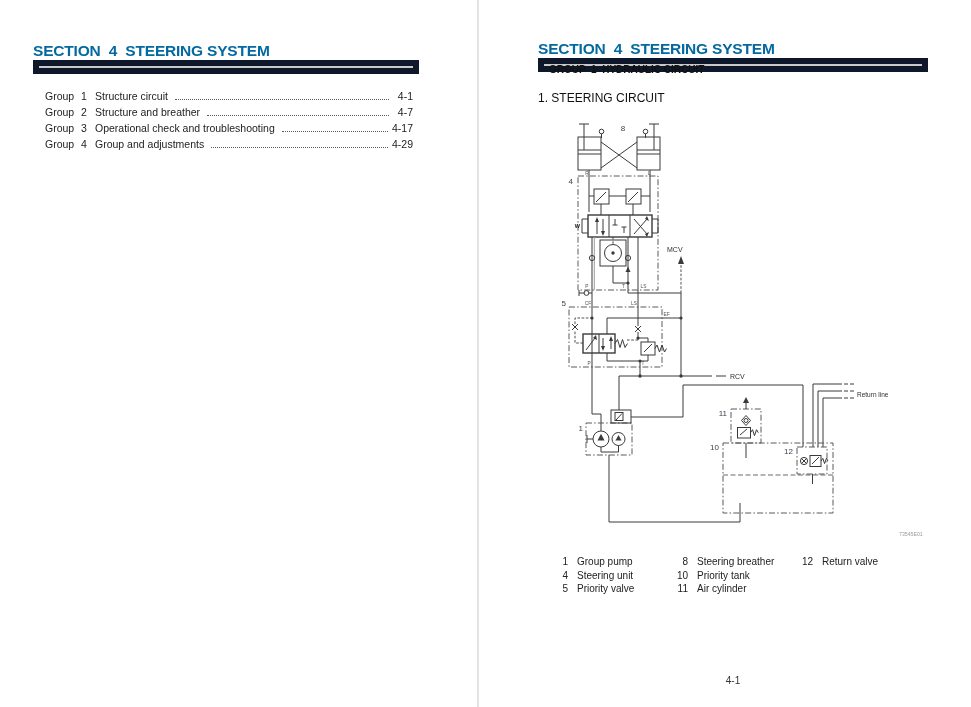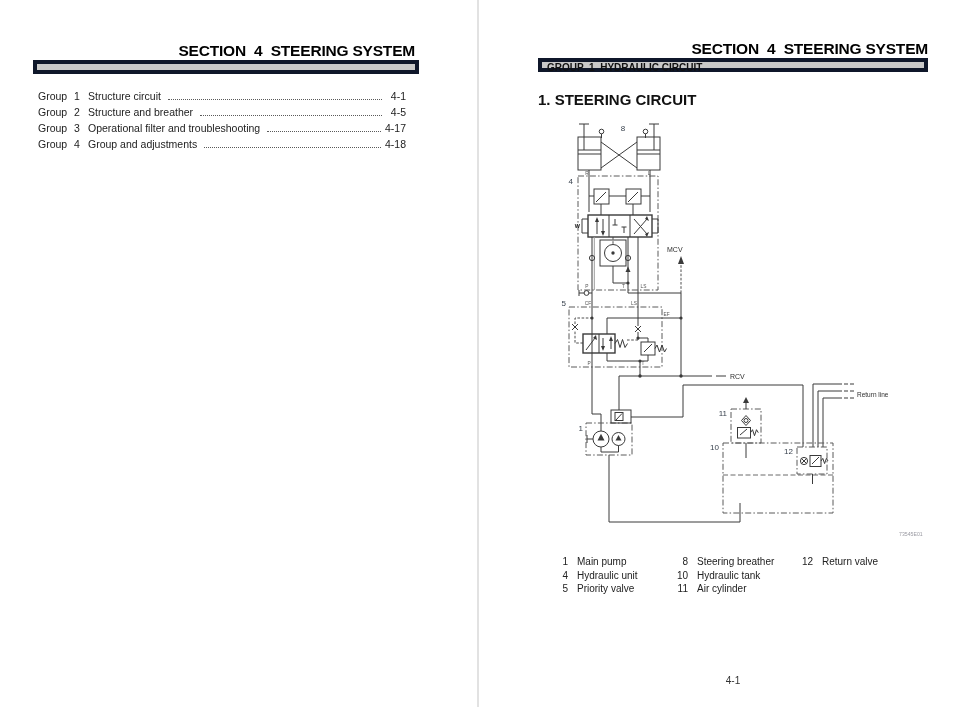--- a/index.html
+++ b/index.html
@@ -1,29 +1,29 @@
 <!DOCTYPE html>
 <html><head>
 <meta charset="utf-8">
 <style>
   html,body{margin:0;padding:0;background:#fff;}
   body{width:971px;height:707px;position:relative;font-family:"Liberation Sans",sans-serif;color:#1c1c1c;overflow:hidden;}
   .abs{position:absolute;}
   .seam{left:477px;top:0;width:2px;height:707px;background:#e2e2e2;}
-  .sec-title{font-weight:bold;font-size:15.5px;letter-spacing:-0.2px;white-space:pre;text-align:right;color:#000000;}
-  .graybar{background:#c9c9c9;border:4px solid #0f172a;box-sizing:border-box;}
+  .sec-title{font-weight:bold;font-size:15.5px;letter-spacing:-0.2px;white-space:pre;color:#0369a1;}
+  .graybar{background:#c9c9c9;border:6px solid #0f172a;box-sizing:border-box;}
   .graybar span{display:block;font-weight:bold;font-size:10px;line-height:12px;padding-left:5px;white-space:pre;color:#111;}
-  .toc{left:38px;top:90px;width:368px;}
+  .toc{left:45px;top:90px;width:368px;}
   .toc-row{display:flex;align-items:baseline;height:16px;font-size:10.5px;color:#222;}
   .toc-group{width:36px;}
   .toc-num{width:14px;}
   .toc-label{margin-right:3px;white-space:nowrap;}
   .toc-leader{flex:1;border-bottom:1.6px dotted #5a5a5a;align-self:center;margin:3px 4px 0 4px;}
   .toc-page{text-align:right;min-width:20px;}
-  .heading{font-weight:bold;font-size:15px;color:#111;}
+  .heading{font-weight:normal;font-size:12px;color:#111;}
   .legend{left:540px;top:556px;width:420px;height:50px;font-size:10px;color:#222;}
   .legend-col{position:absolute;top:0;}
   .legend-row{display:flex;height:13.5px;align-items:baseline;}
   .legend-num{width:15px;text-align:right;margin-right:9px;}
   .pagenum{left:538px;top:675px;width:390px;text-align:center;font-size:10px;color:#333;}
   
   svg text{font-family:"Liberation Sans",sans-serif;}
   .ln path,.ln rect,.ln circle,.ln polyline{stroke:#3a3a3a;fill:none;stroke-width:1;}
   .ln polygon{fill:#3a3a3a;stroke:none;}
   .ln .dash{stroke:#5a5a5a;stroke-dasharray:6 2.2 1.5 2.2;}
@@ -53,35 +53,35 @@
     <span class="toc-num">1</span>
     <span class="toc-label">Structure circuit</span>
     <span class="toc-leader"></span>
     <span class="toc-page">4-1</span>
   </div>
   <div class="toc-row">
     <span class="toc-group">Group</span>
     <span class="toc-num">2</span>
     <span class="toc-label">Structure and breather</span>
     <span class="toc-leader"></span>
-    <span class="toc-page">4-5</span>
+    <span class="toc-page">4-7</span>
   </div>
   <div class="toc-row">
     <span class="toc-group">Group</span>
     <span class="toc-num">3</span>
-    <span class="toc-label">Operational filter and troubleshooting</span>
+    <span class="toc-label">Operational check and troubleshooting</span>
     <span class="toc-leader"></span>
     <span class="toc-page">4-17</span>
   </div>
   <div class="toc-row">
     <span class="toc-group">Group</span>
     <span class="toc-num">4</span>
     <span class="toc-label">Group and adjustments</span>
     <span class="toc-leader"></span>
-    <span class="toc-page">4-18</span>
+    <span class="toc-page">4-29</span>
   </div>
 </div>
 
 <div class="abs sec-title" style="left:538px;top:40px;width:390px;">SECTION  4  STEERING SYSTEM</div>
 <div class="abs graybar" style="left:538px;top:58px;width:390px;height:14px;">
   <span>GROUP  1  HYDRAULIC CIRCUIT</span>
 </div>
 <div class="abs heading" style="left:538px;top:91px;">1. STEERING CIRCUIT</div>
 
 <svg class="abs ln" style="left:540px;top:110px;" width="420" height="445" viewBox="540 110 420 445">
@@ -233,39 +233,39 @@
   <text class="t5" x="663.5" y="316">EF</text>
   <text class="t5" x="589" y="364.5" text-anchor="middle">P</text>
   <text class="t5" x="643" y="364.5" text-anchor="middle">T</text>
   <text class="code" x="899" y="536">73545E01</text>
 </svg>
 
 <div class="abs legend">
   <div class="legend-col" style="left:13px;">
     <div class="legend-row">
       <span class="legend-num">1</span>
-      <span>Main pump</span>
+      <span>Group pump</span>
     </div>
     <div class="legend-row">
       <span class="legend-num">4</span>
-      <span>Hydraulic unit</span>
+      <span>Steering unit</span>
     </div>
     <div class="legend-row">
       <span class="legend-num">5</span>
       <span>Priority valve</span>
     </div>
   </div>
   <div class="legend-col" style="left:133px;">
     <div class="legend-row">
       <span class="legend-num">8</span>
       <span>Steering breather</span>
     </div>
     <div class="legend-row">
       <span class="legend-num">10</span>
-      <span>Hydraulic tank</span>
+      <span>Priority tank</span>
     </div>
     <div class="legend-row">
       <span class="legend-num">11</span>
       <span>Air cylinder</span>
     </div>
   </div>
   <div class="legend-col" style="left:258px;">
     <div class="legend-row">
       <span class="legend-num">12</span>
       <span>Return valve</span>

